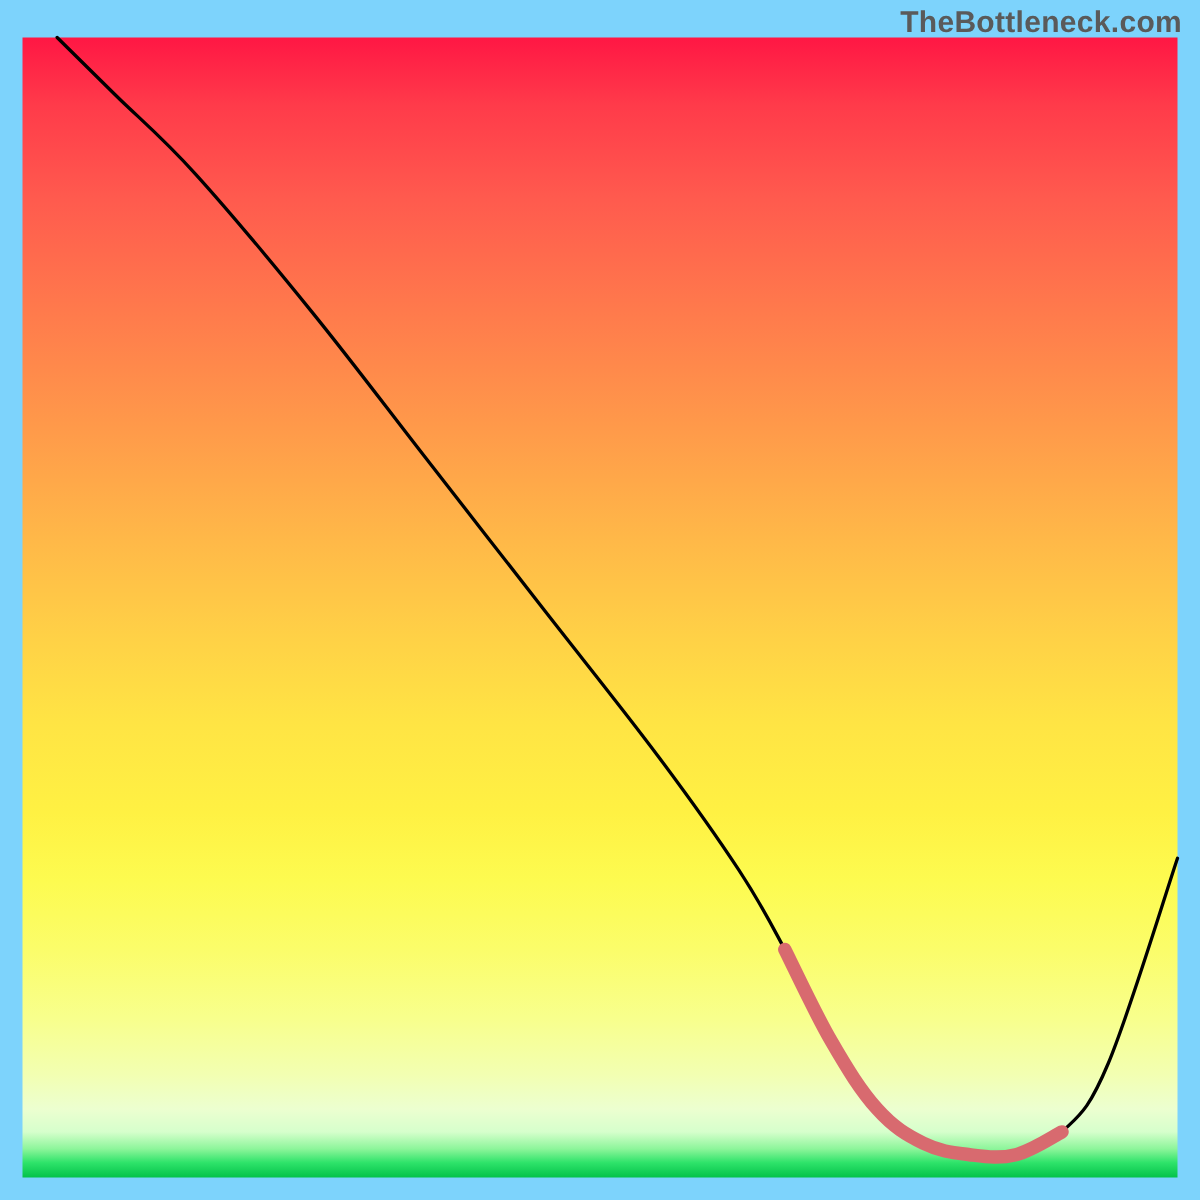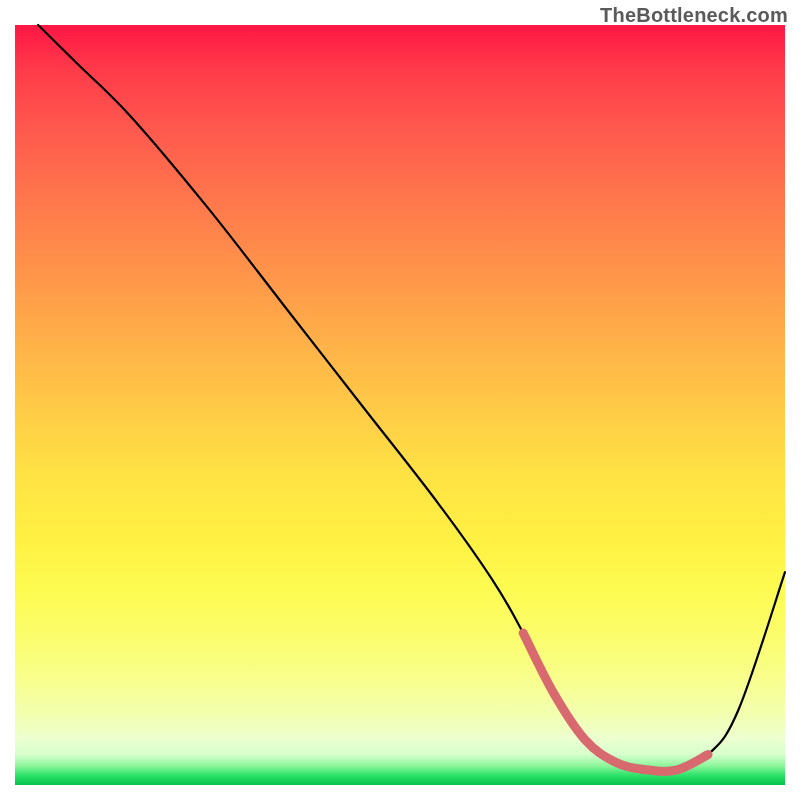--- a/index.html
+++ b/index.html
@@ -7,21 +7,21 @@
     padding: 0;
     width: 800px;
     height: 800px;
     background: #000;
     overflow: hidden;
     font-family: Arial, Helvetica, sans-serif;
   }
   .frame {
     position: absolute;
     inset: 0;
-    background: #ffffff;
+    background: #7dd3fc;
   }
   .plot-area {
     position: absolute;
     left: 15px;
     top: 25px;
     width: 770px;
     height: 760px;
     
     background: linear-gradient(
       to bottom,

